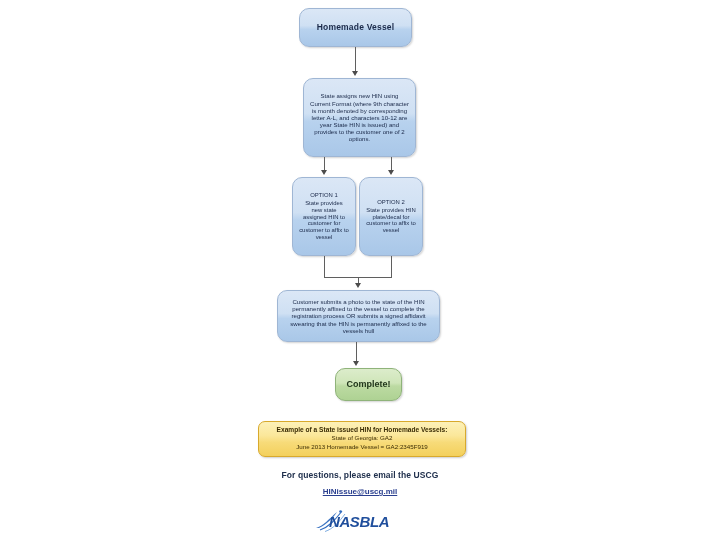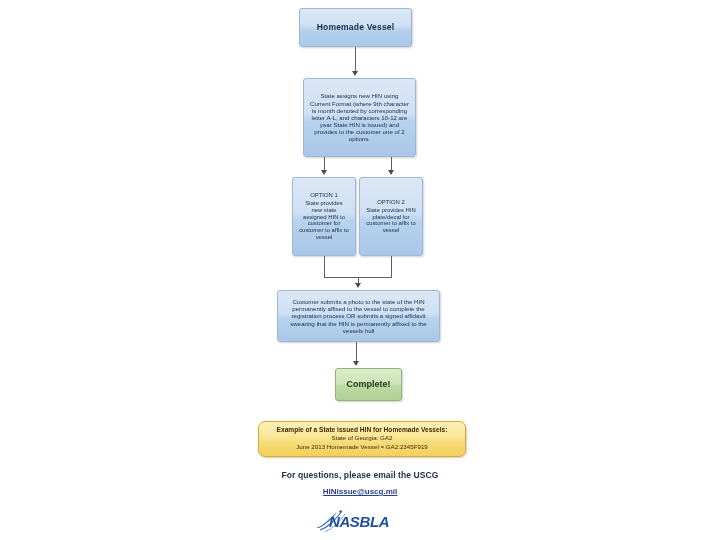--- a/index.html
+++ b/index.html
@@ -24,21 +24,21 @@
   
   .node {
     position: absolute;
     box-sizing: border-box;
     display: flex;
     align-items: center;
     justify-content: center;
     text-align: center;
     color: #1b2a4a;
     border: 1px solid #9fb6d4;
-    border-radius: 3px;
+    border-radius: 10px;
     background: linear-gradient(to bottom, #dbe7f6 0%, #cfe0f3 45%, #b8d2ee 55%, #a9c7e8 100%);
     box-shadow: 1px 1px 2px rgba(0,0,0,0.18);
     line-height: 1.18;
     padding: 3px 6px;
   }
   .node .txt { display: block; width: 100%; }
 
   .node.green {
     border: 1px solid #8fb37a;
     background: linear-gradient(to bottom, #dceccb 0%, #cfe5b9 45%, #bcdaa2 55%, #aed293 100%);

